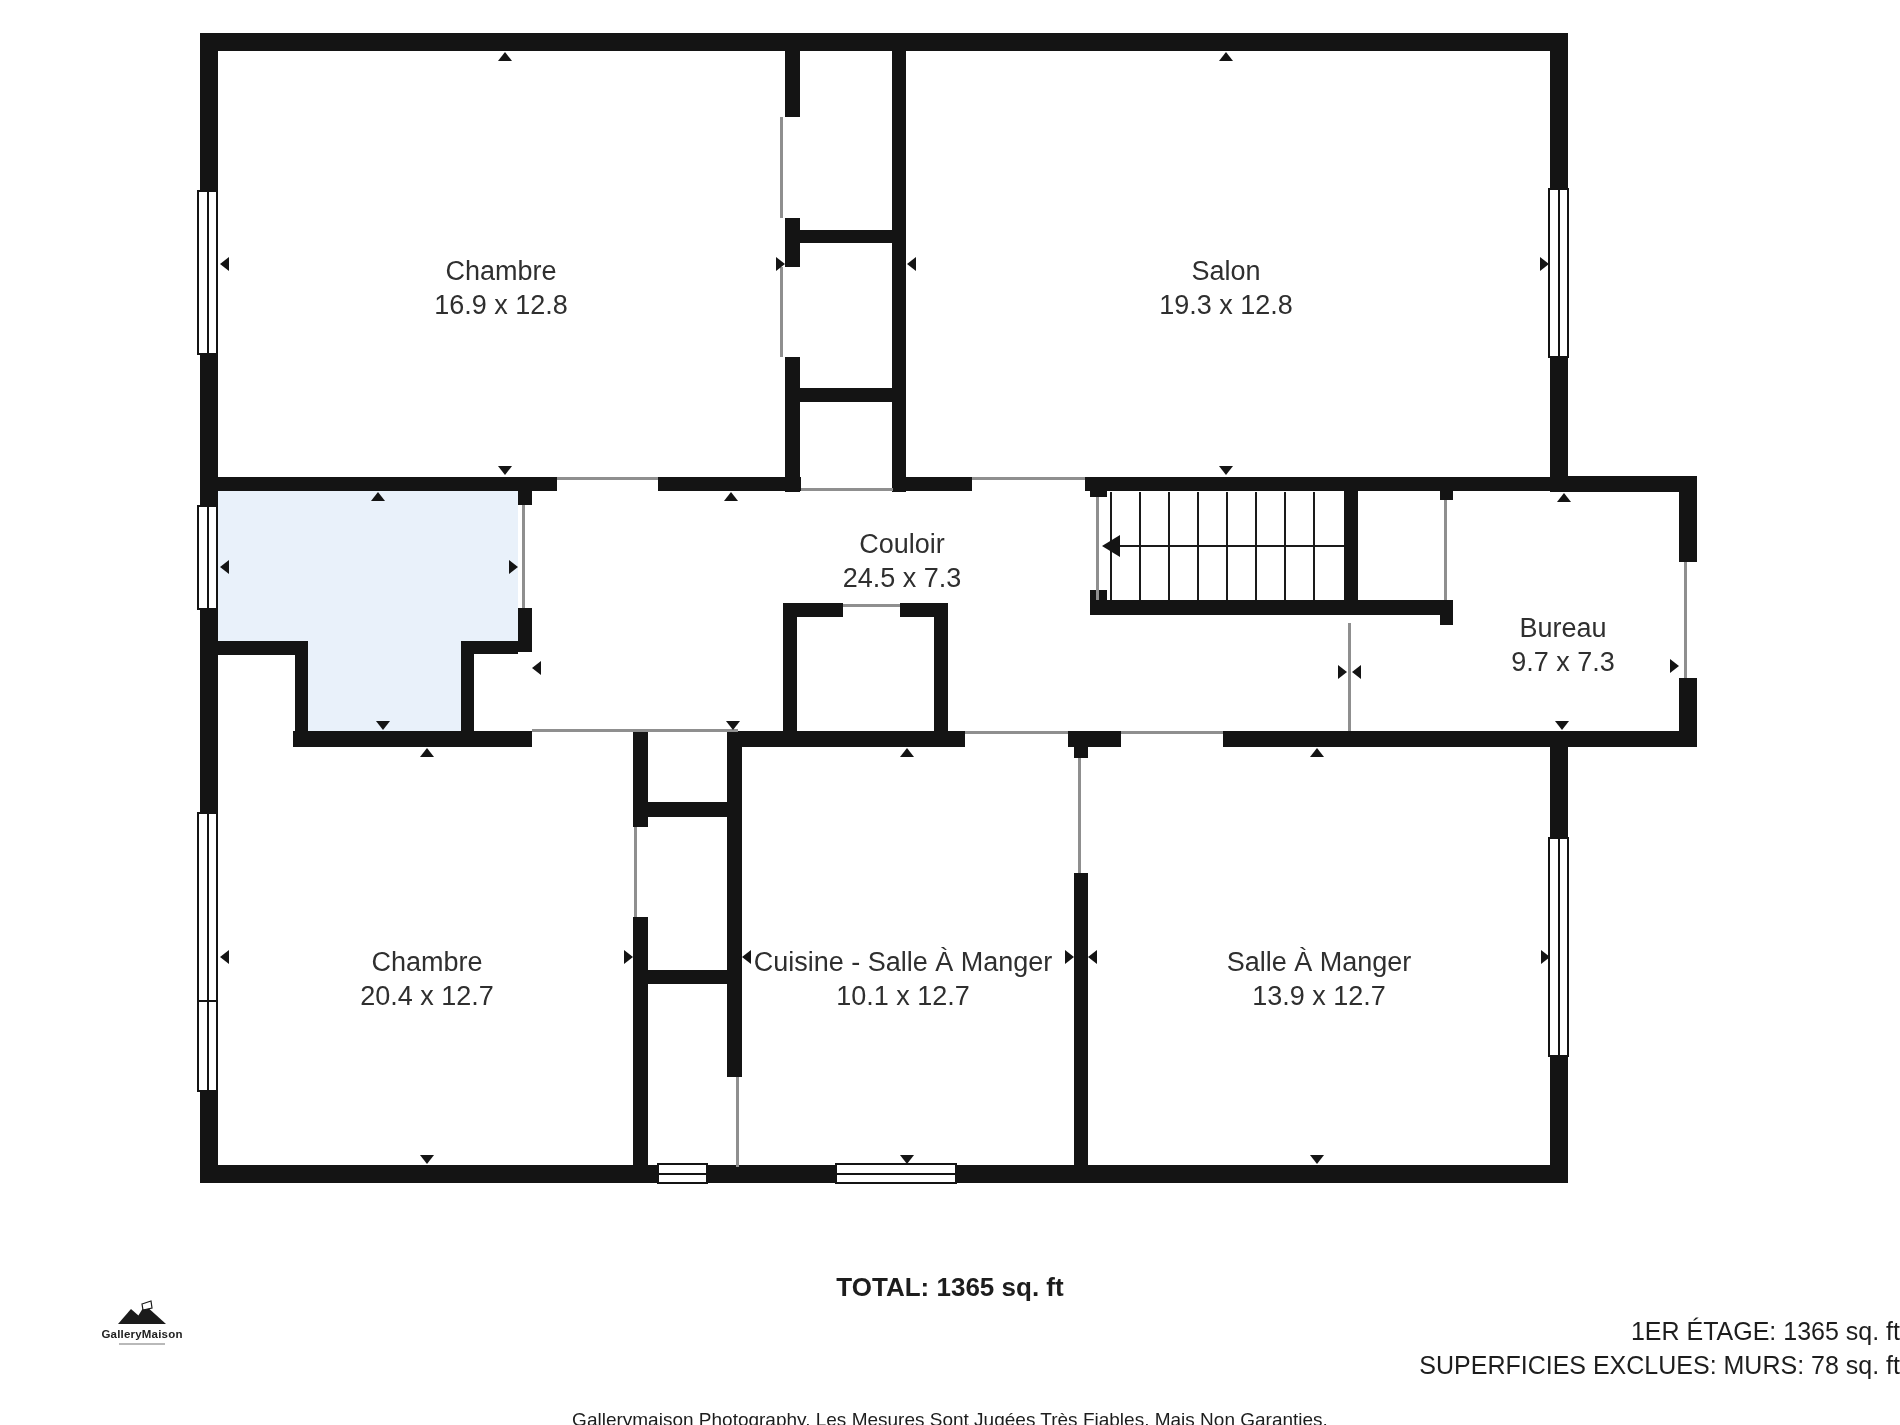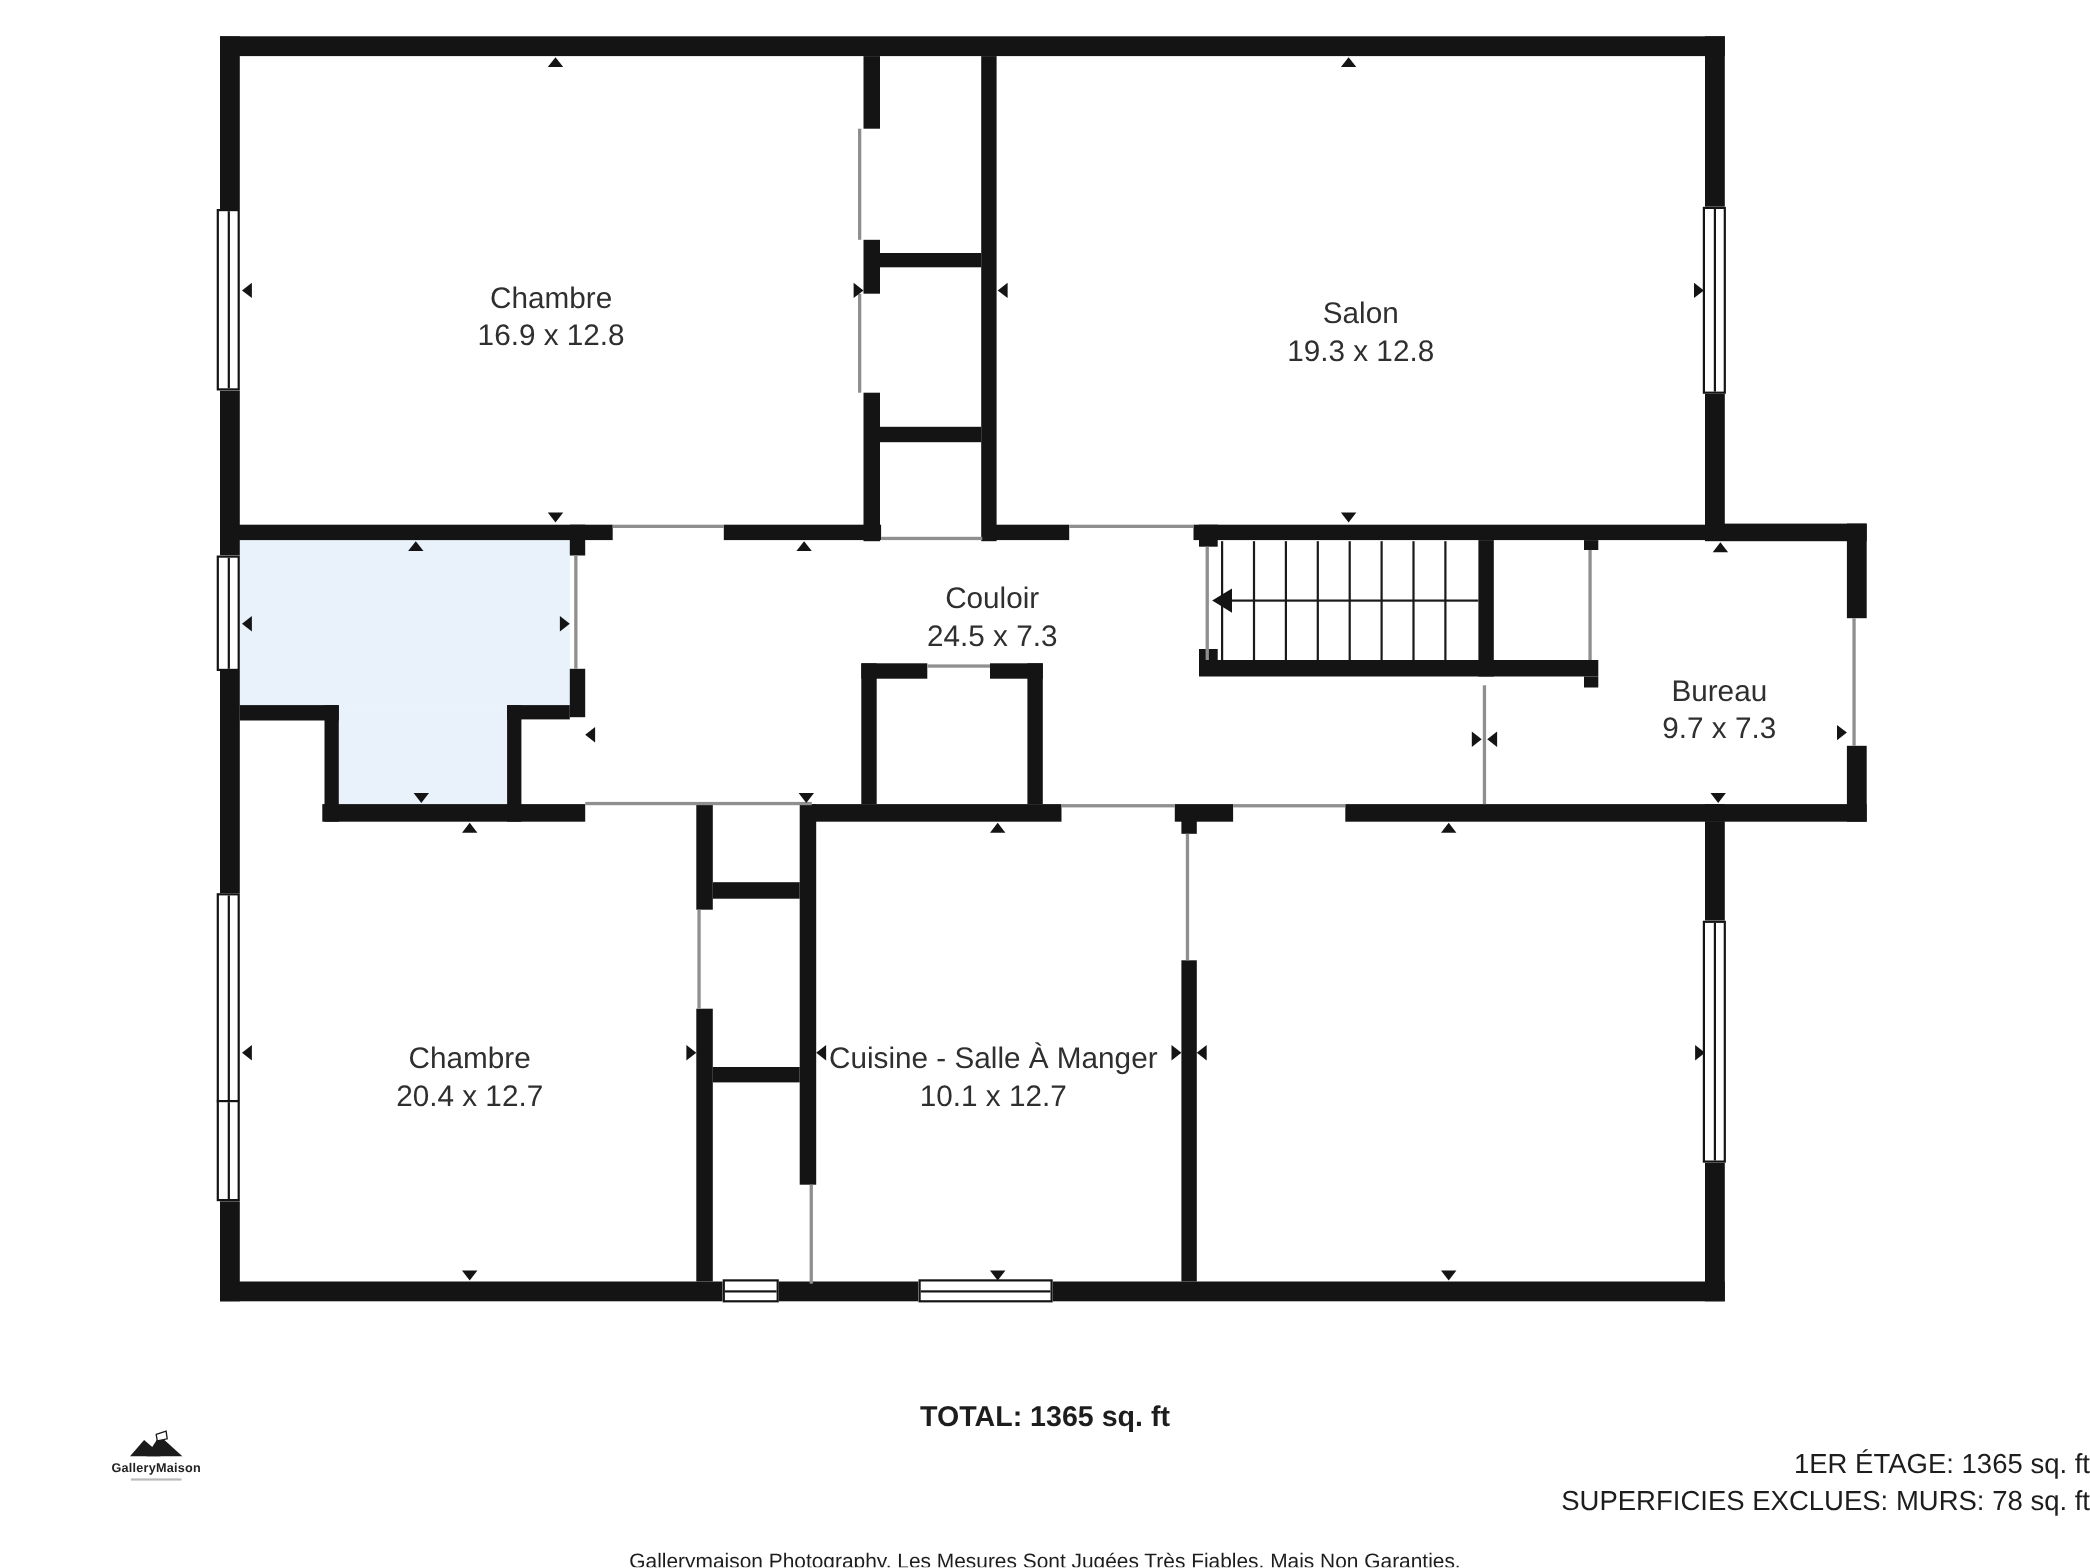--- a/index.html
+++ b/index.html
@@ -189,39 +189,43 @@
   <div class="tri t-right" style="left:1065px;top:950px;"></div>
   <div class="tri t-up" style="left:1310px;top:748px;"></div>
   <div class="tri t-down" style="left:1310px;top:1155px;"></div>
   <div class="tri t-left" style="left:1088px;top:950px;"></div>
   <div class="tri t-right" style="left:1541px;top:950px;"></div>
 
   <div class="room-label" style="left:501px;top:288px;">
     <span>Chambre</span><br>
     <span>16.9 x 12.8</span>
   </div>
-  <div class="room-label" style="left:1226px;top:302px;margin-left:11px;">
+  <div class="room-label" style="left:1226px;top:288px;">
     <span>Salon</span><br>
     <span>19.3 x 12.8</span>
   </div>
   <div class="room-label" style="left:902px;top:561px;">
     <span>Couloir</span><br>
     <span>24.5 x 7.3</span>
   </div>
   <div class="room-label" style="left:1563px;top:645px;">
     <span>Bureau</span><br>
     <span>9.7 x 7.3</span>
   </div>
   <div class="room-label" style="left:427px;top:979px;">
     <span>Chambre</span><br>
     <span>20.4 x 12.7</span>
   </div>
   <div class="room-label" style="left:903px;top:979px;">
     <span>Cuisine - Salle À Manger</span><br>
     <span>10.1 x 12.7</span>
+  </div>
+  <div class="room-label" style="left:1319px;top:979px;">
+    <span>Salle À Manger</span><br>
+    <span>13.9 x 12.7</span>
   </div>
 
   <div class="footer-line f-bold" style="top:1272px;">TOTAL: 1365 sq. ft</div>
   <div class="footer-line f-reg" style="top:1317px;">1ER ÉTAGE: 1365 sq. ft</div>
   <div class="footer-line f-reg" style="top:1351px;">SUPERFICIES EXCLUES: MURS: 78 sq. ft</div>
   <div class="footer-line f-small" style="top:1409px;">Gallerymaison Photography. Les Mesures Sont Jugées Très Fiables, Mais Non Garanties.</div>
 
   <div id="logo">
     <svg width="52" height="24" viewBox="0 0 52 24">
       <polygon points="2,24 15,9 23,16 30,24" fill="#1b1b1b"></polygon>

